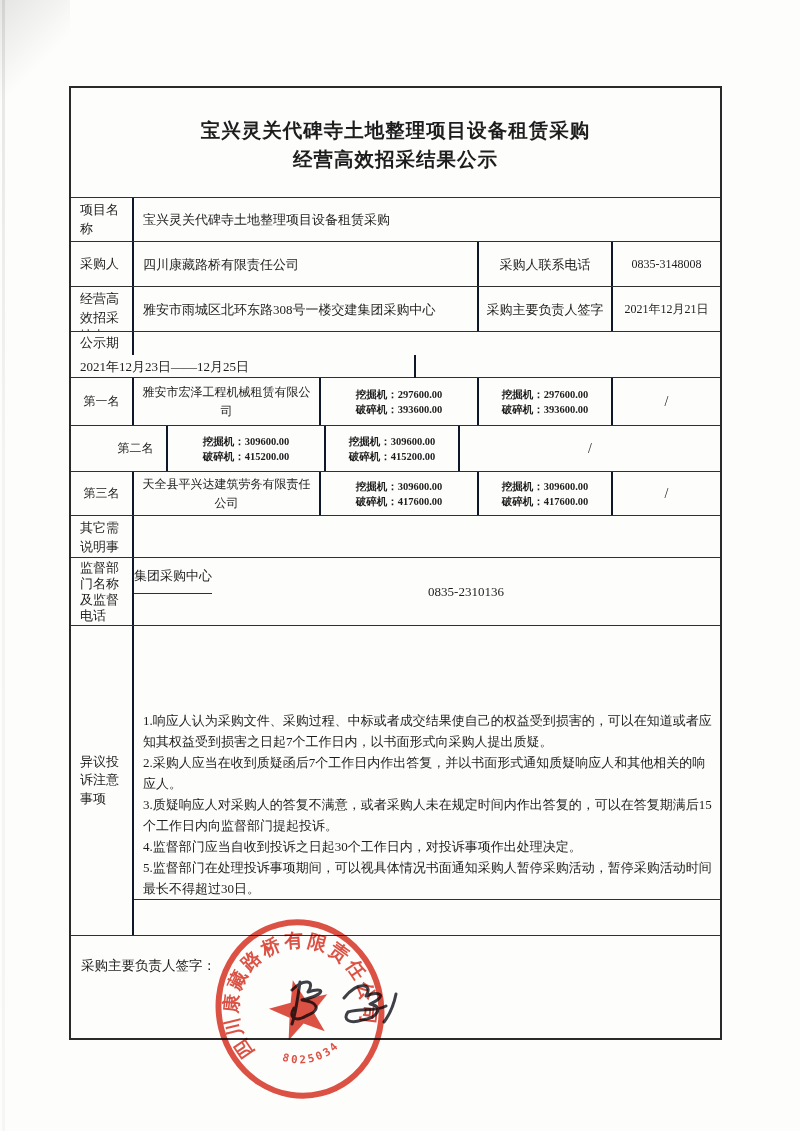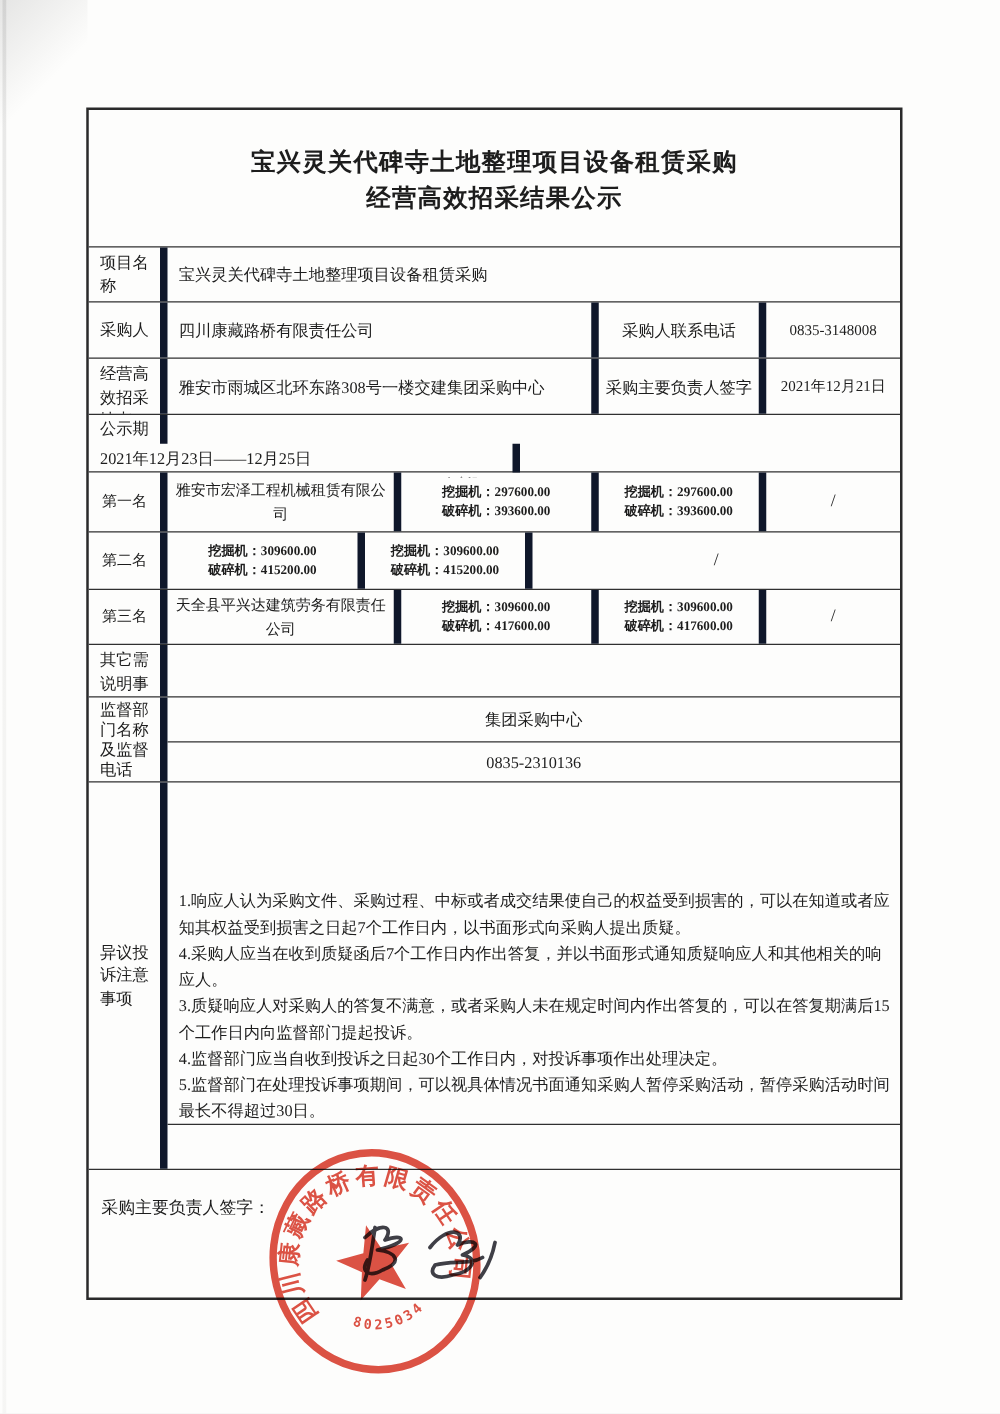--- a/index.html
+++ b/index.html
@@ -30,21 +30,21 @@
     position:absolute;left:69px;top:86px;width:653px;height:954px;
     border:2px solid #2a2a2a;
     box-sizing:border-box;
     display:flex;flex-direction:column;
     background:transparent;
   }
   .row{display:flex;flex:none;border-bottom:1px solid #303030;box-sizing:border-box;}
   .row:last-child{border-bottom:none;}
   .cell{
     box-sizing:border-box;
-    border-right:6px solid #0f172a;
+    border-right:2px solid #0f172a;
     display:flex;align-items:center;justify-content:center;
     text-align:center;
     padding:2px 4px;
     overflow:hidden;
     line-height:19px;
   }
   .cell:last-child{border-right:none;}
   .c1{width:63px;flex:none;}
   .c2{width:187px;flex:none;}
   .c3{width:158px;flex:none;}
@@ -81,21 +81,21 @@
   .clip2{align-items:flex-start;padding-top:3px;}
   .price{font-size:10.5px;line-height:15px;font-weight:bold;font-family:"Liberation Serif","DejaVu Serif",serif;}
   .price-lines{display:flex;flex-direction:column;align-items:flex-start;margin:0 auto;}
   .limit-label{max-width:6.6em;display:inline-block;}
   .hdr-doc{max-width:8.4em;display:inline-block;}
   .hdr-fin{max-width:6.6em;display:inline-block;}
   .candname{font-size:12px;}
   .datefont{font-size:12px;}
   .remark{font-size:14px;}
   
-  .superv-right{flex:1;display:flex;flex-direction:column;}
+  .superv-right{flex:1;display:flex;flex-direction:row;}
   .superv-a{height:36px;border-bottom:1px solid #303030;box-sizing:border-box;display:flex;align-items:center;justify-content:center;}
   .superv-b{flex:1;display:flex;align-items:center;justify-content:center;}
   .superv-label{line-height:16px;}
   
   .obj-right{flex:1;display:flex;flex-direction:column;}
   .obj-text{
     height:274px;border-bottom:1px solid #303030;box-sizing:border-box;
     padding:84px 8px 0 9px;
     text-align:left;line-height:21px;font-size:13px;
   }
@@ -171,21 +171,21 @@
       <div class="cell c4 price">
         <div class="price-lines">
           <div>挖掘机：297600.00</div>
           <div>破碎机：393600.00</div>
         </div>
       </div>
       <div class="cell c5 remark">/</div>
     </div>
 
     <div class="row h-cand2">
-      <div class="cell c1" style="font-size:12px;">第二名</div>
+      <div class="cell c1" style="font-size:12px;margin-left:34px;">第二名</div>
       <div class="cell c3 price">
         <div class="price-lines">
           <div>挖掘机：309600.00</div>
           <div>破碎机：415200.00</div>
         </div>
       </div>
       <div class="cell c4 price">
         <div class="price-lines">
           <div>挖掘机：309600.00</div>
           <div>破碎机：415200.00</div>
@@ -223,21 +223,21 @@
         <div class="superv-a">集团采购中心</div>
         <div class="superv-b">0835-2310136</div>
       </div>
     </div>
 
     <div class="row h-objection">
       <div class="cell c1 left labelcell">异议投诉注意事项</div>
       <div class="obj-right">
         <div class="obj-text">
           <div>1.响应人认为采购文件、采购过程、中标或者成交结果使自己的权益受到损害的，可以在知道或者应知其权益受到损害之日起7个工作日内，以书面形式向采购人提出质疑。</div>
-          <div>4.采购人应当在收到质疑函后7个工作日内作出答复，并以书面形式通知质疑响应人和其他相关的响应人。</div>
+          <div>2.采购人应当在收到质疑函后7个工作日内作出答复，并以书面形式通知质疑响应人和其他相关的响应人。</div>
           <div>3.质疑响应人对采购人的答复不满意，或者采购人未在规定时间内作出答复的，可以在答复期满后15个工作日内向监督部门提起投诉。</div>
           <div>4.监督部门应当自收到投诉之日起30个工作日内，对投诉事项作出处理决定。</div>
           <div>5.监督部门在处理投诉事项期间，可以视具体情况书面通知采购人暂停采购活动，暂停采购活动时间最长不得超过30日。</div>
         </div>
         <div class="obj-empty"></div>
       </div>
     </div>
 
     <div class="row h-sign">
       <div class="cell rest sign-cell">采购主要负责人签字：</div>

